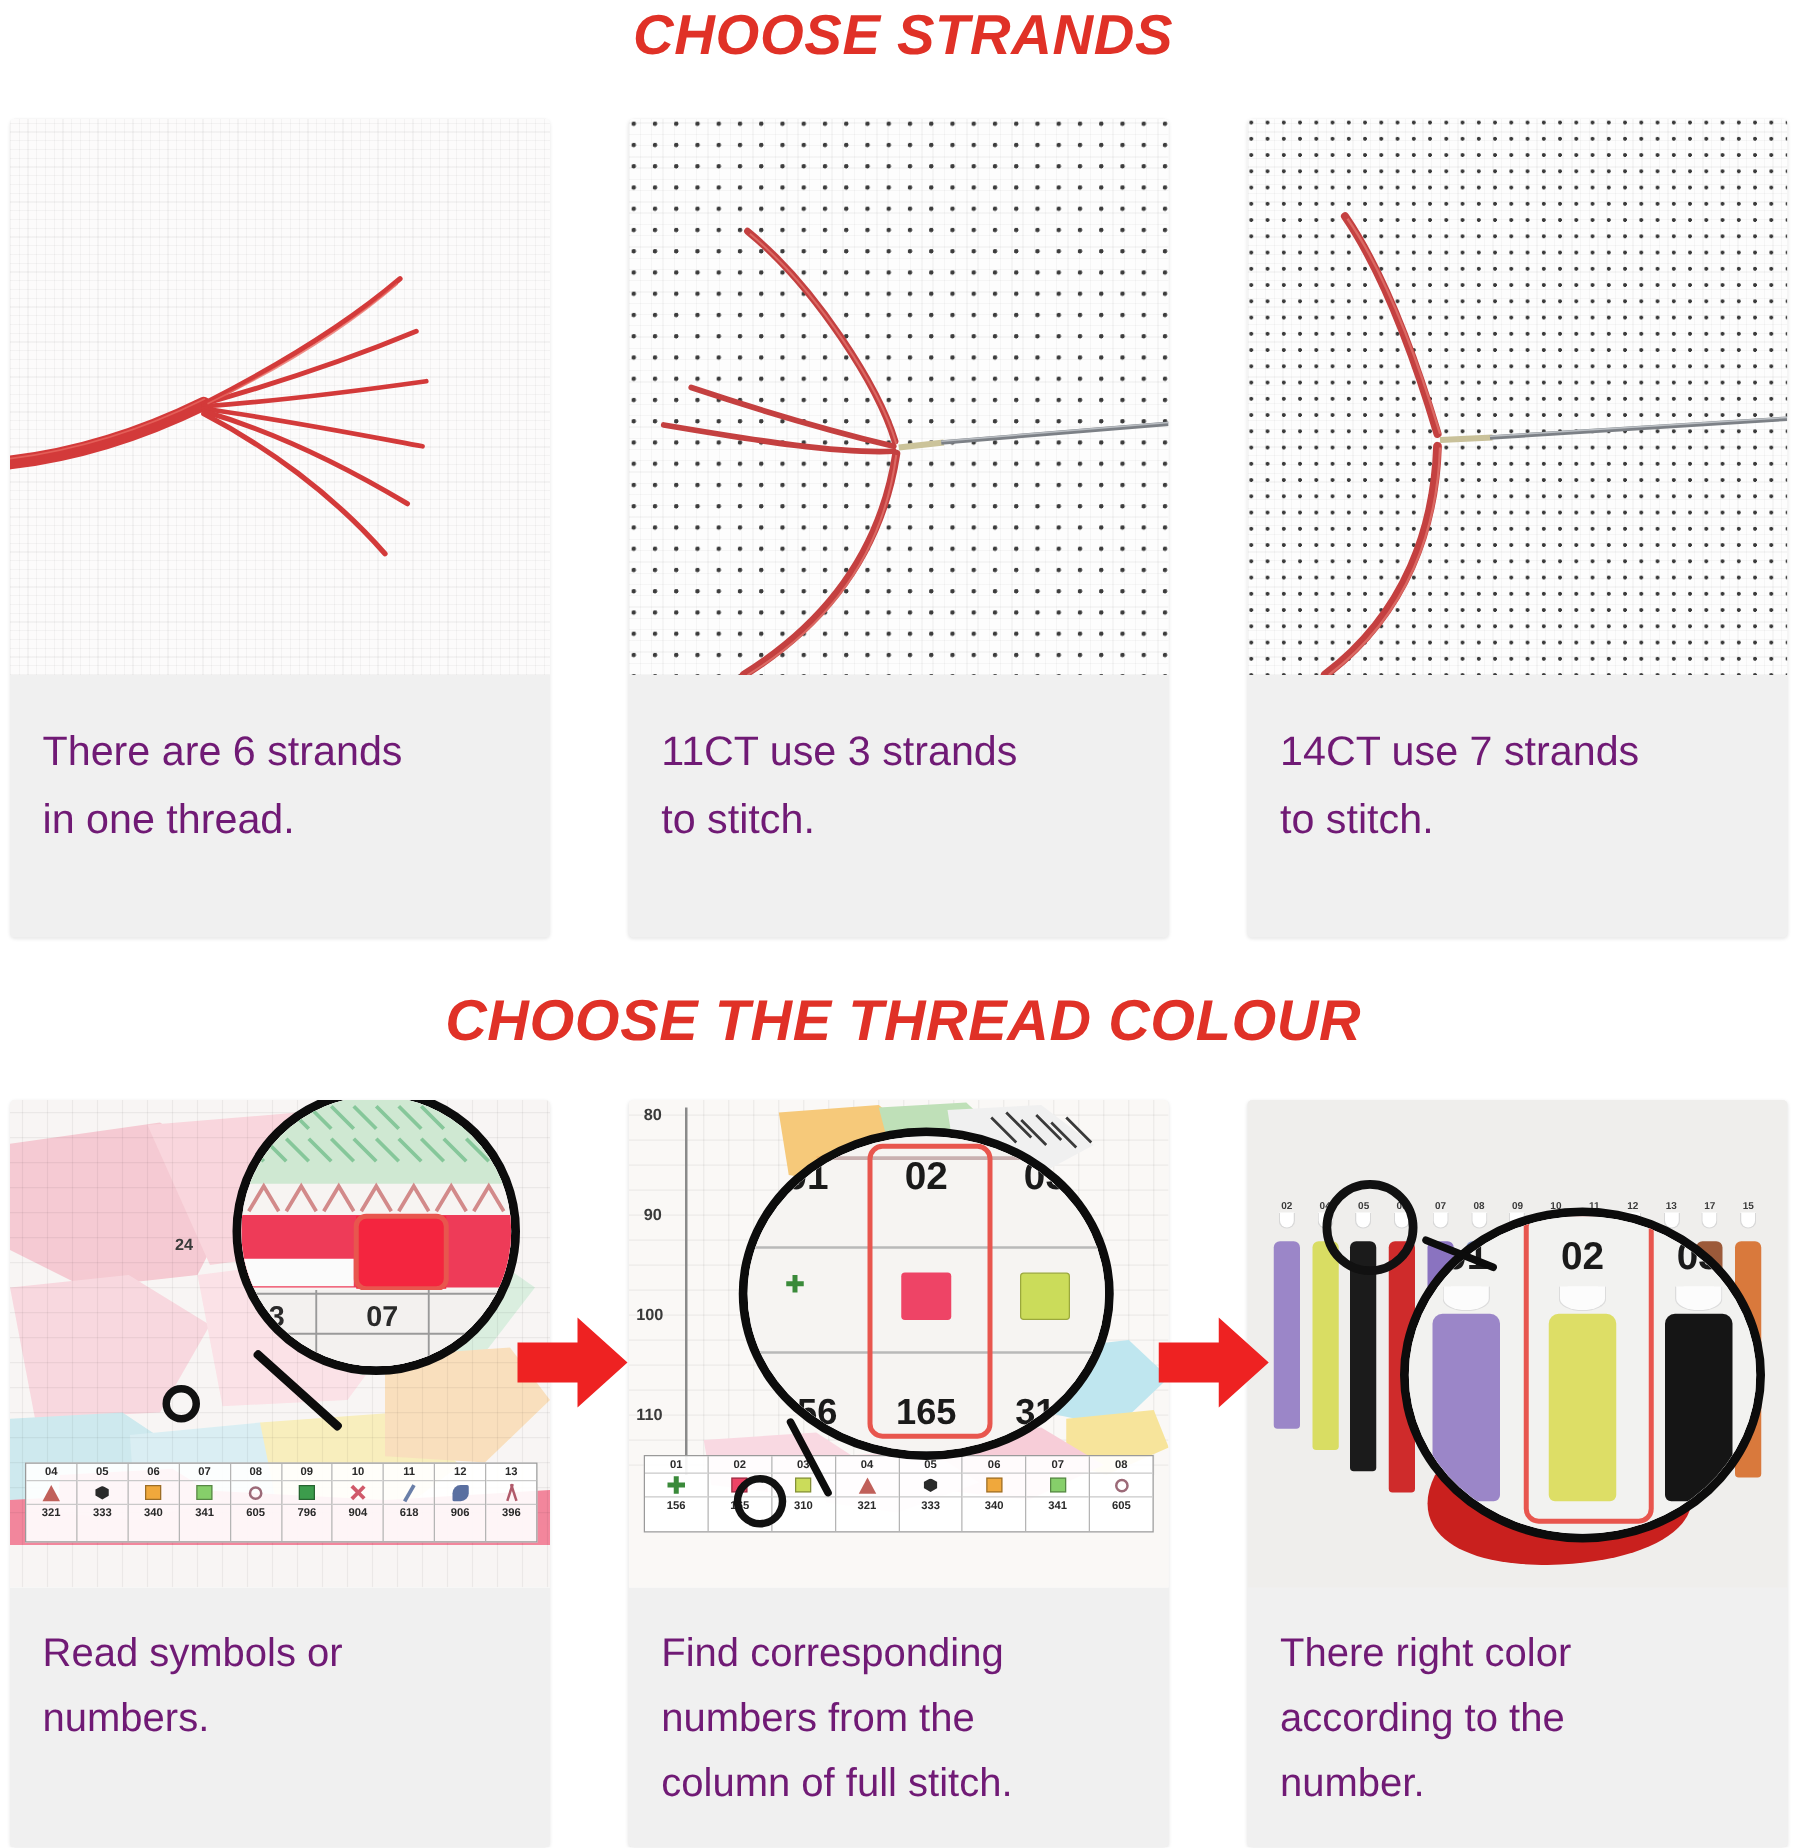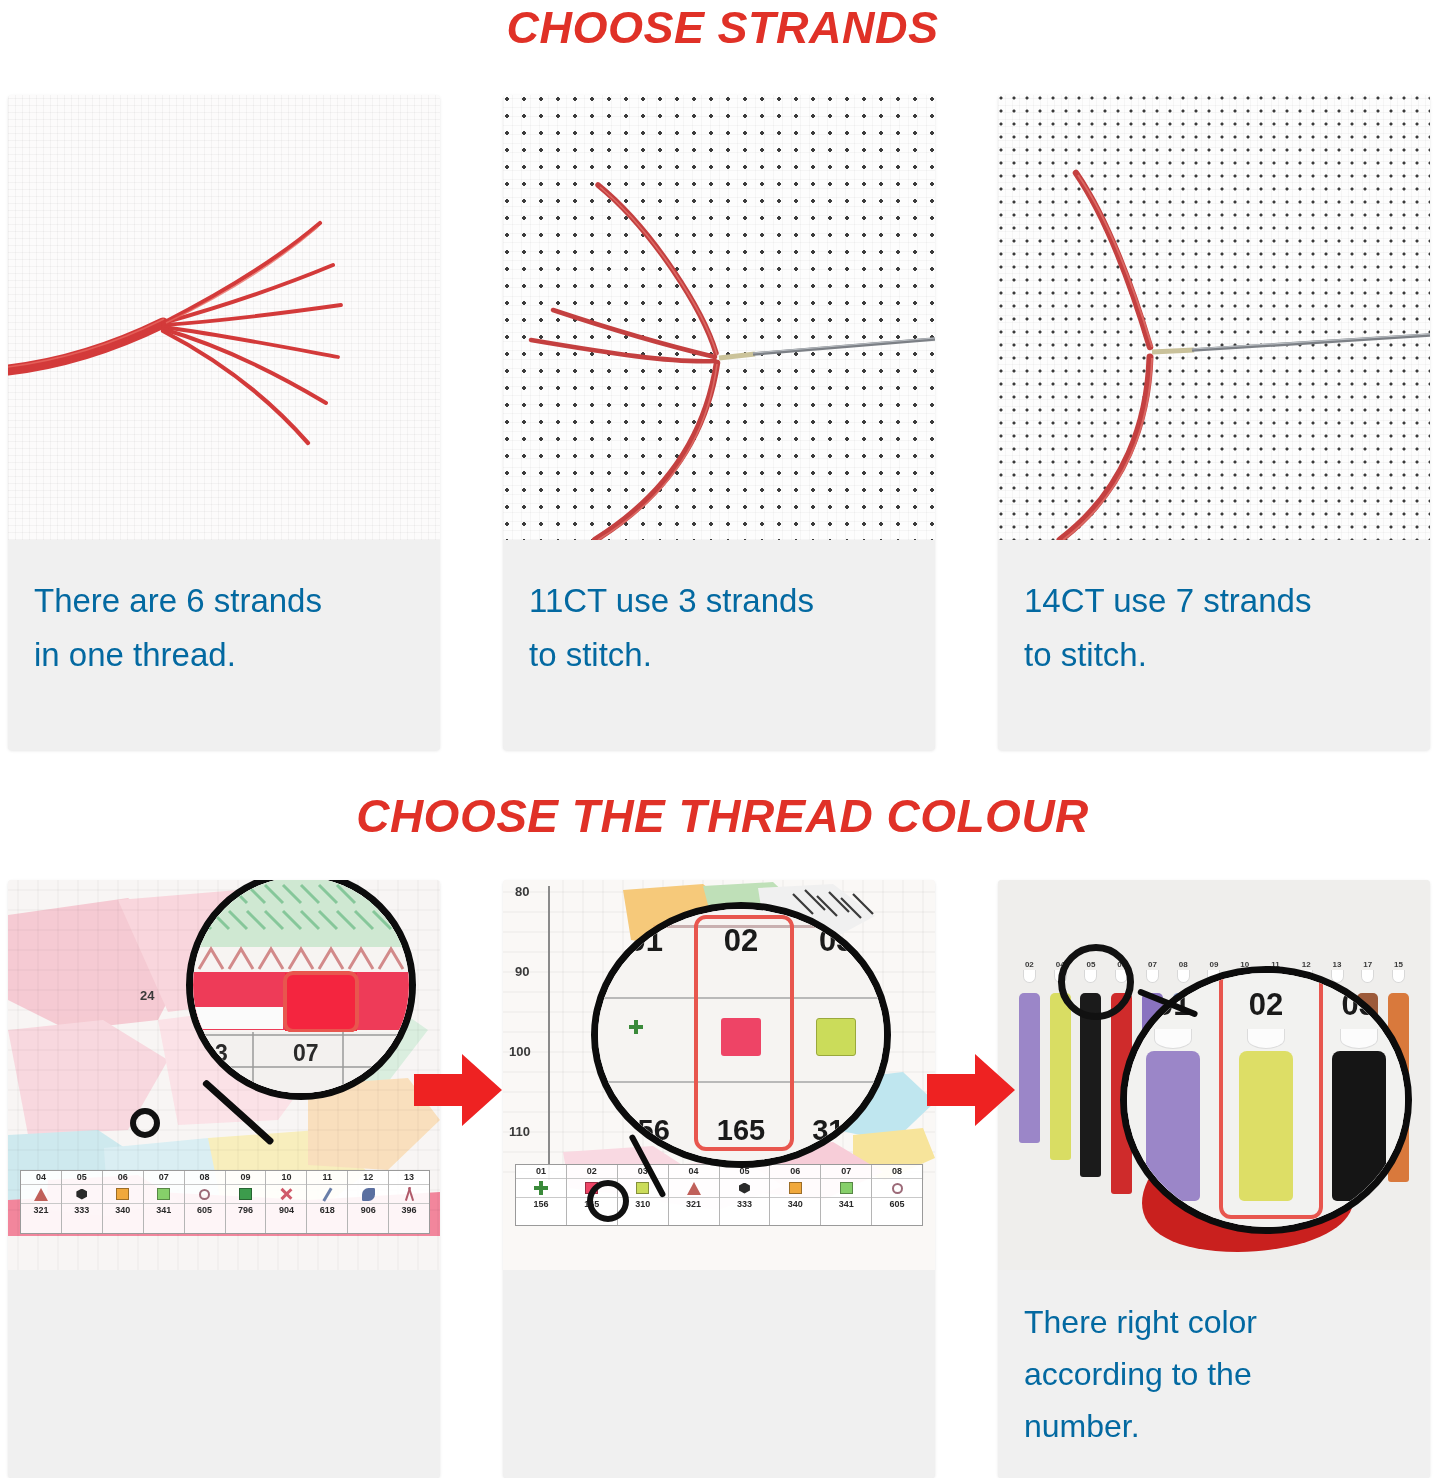--- a/index.html
+++ b/index.html
@@ -51,21 +51,21 @@
 
   .card-photo { width: 100%; position: relative; overflow: hidden; background: #fdfdfd; }
   #row-strands .card-photo { height: 445px; }
   #row-colour  .card-photo { height: 390px; }
 
   .card-caption {
     flex: 1;
     padding: 34px 26px 10px 26px;
     font-size: 33px;
     line-height: 54px;
-    color: #0369a1;
+    color: #701a75;
     background: #f0f0f0;
     white-space: pre-line;
   }
   #row-colour .card-caption { padding-top: 26px; font-size: 32px; line-height: 52px; }
 
   
   .fabric-plain {
     position: absolute; inset: 0;
     background:
       repeating-linear-gradient(0deg, rgba(0,0,0,0.035) 0 1px, transparent 1px 7px),
@@ -353,20 +353,22 @@
                 <path d="M0,158 H216 M0,190 H216 M60,155 V216 M150,155 V216"></path>
               </g>
               <text x="22" y="184" font-size="23" font-weight="bold" fill="#2a2a2a" font-family="Liberation Sans, sans-serif">3</text>
               <text x="100" y="184" font-size="23" font-weight="bold" fill="#2a2a2a" font-family="Liberation Sans, sans-serif">07</text>
             </g>
           </svg>
         </div>
         <div class="lens-handle" style="left:196px; top:198px; width:92px; height:7px; transform: rotate(42deg);"></div>
         <div style="position:absolute; left:122px; top:228px; width:30px; height:30px; border:6px solid #111; border-radius:50%;"></div>
       </div>
+      <div class="card-caption">Read symbols or
+numbers.</div>
     </div>
 
     <div class="card">
       <div class="card-photo">
         <div class="chart-bg"></div>
         <svg class="photo-svg" viewBox="0 0 432 390" preserveAspectRatio="none">
           <rect width="432" height="390" fill="#faf8f6"></rect>
           <g stroke="rgba(0,0,0,0.055)" stroke-width="1">
             <path d="M0,12 H432 M0,32 H432 M0,52 H432 M0,72 H432 M0,92 H432 M0,112 H432 M0,132 H432 M0,152 H432 M0,172 H432 M0,192 H432 M0,212 H432 M0,232 H432 M0,252 H432 M0,272 H432 M0,292 H432"></path>
             <path d="M60,0 V300 M80,0 V300 M100,0 V300 M120,0 V300 M140,0 V300 M160,0 V300 M180,0 V300 M200,0 V300 M220,0 V300 M240,0 V300 M260,0 V300 M280,0 V300 M300,0 V300 M320,0 V300 M340,0 V300 M360,0 V300 M380,0 V300 M400,0 V300 M420,0 V300"></path>
@@ -484,20 +486,23 @@
             </div>
           </div>
           <div style="position:absolute; left:0; right:0; top:16px; height:3px; background:#c9b0b0;"></div>
           <div style="position:absolute; left:0; right:0; top:88px; height:1.5px; background:#b9b9b9;"></div>
           <div style="position:absolute; left:0; right:0; top:172px; height:1.5px; background:#b9b9b9;"></div>
           <div class="highlight-box" style="left:96px; top:6px; width:100px; height:236px;"></div>
         </div>
         <div class="lens-handle" style="left:128px; top:252px; width:70px; height:6px; transform: rotate(62deg);"></div>
         <div style="position:absolute; left:84px; top:300px; width:42px; height:42px; border:6px solid #111; border-radius:50%;"></div>
       </div>
+      <div class="card-caption">Find corresponding
+numbers from the
+column of full stitch.</div>
     </div>
 
     <div class="card">
       <div class="card-photo" style="background:#efeeec;">
 
 
         <div class="org-numrow" id="org-slots">
             <div class="org-slot">
               <div class="org-slotnum">02</div>
               <div class="org-notch"></div>

